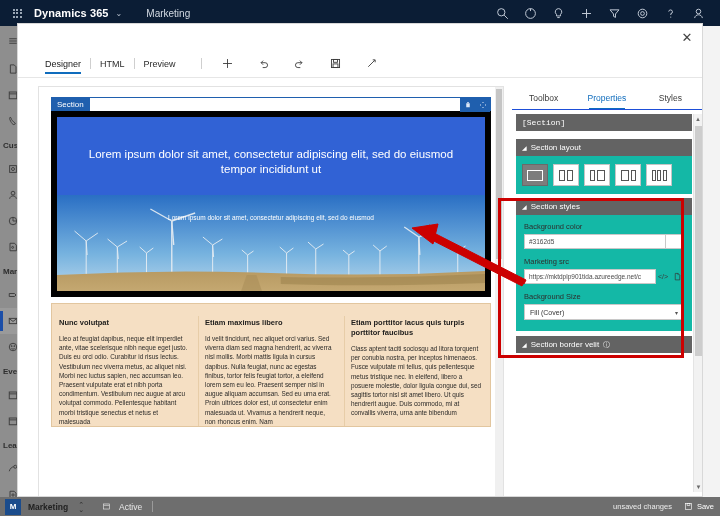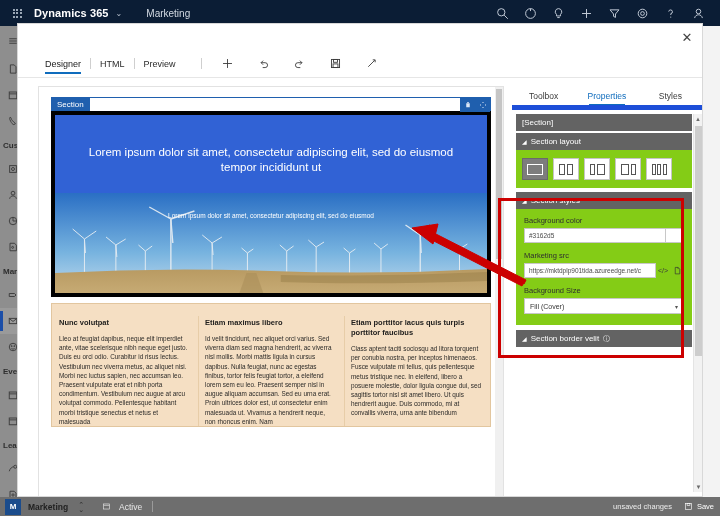--- a/index.html
+++ b/index.html
@@ -70,52 +70,52 @@
 
   .sec-tab { position:absolute; left:0; top:0; height:14px; background:#1f5fae; color:#fff;
              font-size:8px; display:flex; align-items:center; padding:0 6px; z-index:4; }
   .sec-bar { position:absolute; left:0; top:0; right:0; height:14px; background:#ffffff;
              border:1px solid #1f5fae; border-bottom:none; z-index:3; display:flex;
              align-items:center; justify-content:flex-end; }
   .sec-bar-btn { width:15px; height:14px; background:#1f5fae; display:flex; align-items:center; justify-content:center; }
   .sec-bar-btn svg { width:8px; height:8px; fill:#dce8f7; }
 
   .hero { position:relative; margin-top:14px; height:186px;
-          border:4px solid #000000; overflow:hidden; }
+          border:6px solid #000000; overflow:hidden; }
   .hero-top { height:92px; background:#2656a8; position:relative; }
   .hero-title { position:absolute; left:16px; right:16px; top:30px; text-align:center;
                 color:#ffffff; font-size:11.5px; line-height:15px; }
   .hero-sub { position:absolute; left:30px; right:30px; top:96px; text-align:center;
               color:#ffffff; font-size:6.5px; line-height:9px; z-index:3; }
   .hero-img { position:absolute; left:0; top:78px; width:100%; height:108px; }
 
   .cols { display:flex; margin-top:6px; background:#f5dfc3; border:1px solid #e2c69f; }
   .col { flex:1; padding:8px 7px 0 7px; position:relative;margin-top:6px; }
   .col + .col::before { content:""; position:absolute; left:0; top:6px; bottom:0; width:1px; background:#e7cda8; }
   .col h4 { font-size:7.5px; color:#22211f; line-height:10px; margin-bottom:6px; font-weight:bold; }
   .col p { font-size:6.4px; color:#2b2a28; line-height:9.2px; }
 
   
   .canvas-scroll { position:absolute; right:0; top:0; width:8px; height:410px; background:#f0f0f0; }
   .canvas-thumb { position:absolute; right:1px; top:2px; width:6px; height:170px; background:#c5c5c5; }
 
   
   .props { position:absolute; left:494px; top:62px; width:190px; height:410px; background:#ffffff; }
-  .props-tabs { display:flex; height:24px; border-bottom:5px solid #1d4ed8; }
+  .props-tabs { display:flex; height:24px; border-bottom:1px solid #1d4ed8; }
   .ptab { flex:1; display:flex; align-items:center; justify-content:center; font-size:8.5px;
           color:#3b3b3b; position:relative; }
   .ptab.active { color:#0f6cbd; }
   .ptab.active::after { content:""; position:absolute; left:14px; right:14px; bottom:0; height:1.5px; background:#0f6cbd; }
 
   .props-body { position:absolute; left:4px; top:28px; width:176px; height:378px; overflow:hidden; }
   .grp-head { background:#636363; color:#ffffff; font-size:8px; height:17px;
               display:flex; align-items:center; padding:0 6px; }
   .grp-head .caret { font-size:6px; margin-right:4px; }
   .grp-head .info { margin-left:4px; font-size:7px; opacity:.9; }
-  .grp-body { background:#84cc16; padding:7px 8px 9px 8px; }
+  .grp-body { background:#14b8a6; padding:7px 8px 9px 8px; }
   .fld-label { font-size:7.5px; color:#2e2e2e; margin-bottom:3px; }
   .fld { display:flex; margin-bottom:8px; }
   .txtinput { flex:1; height:15px; background:#ffffff; border:1px solid #c8c8c8;
               font-size:6.5px; color:#4a4a4a; display:flex; align-items:center; padding:0 4px;
               overflow:hidden; white-space:nowrap; }
   .swatch { width:18px; height:15px; border:1px solid #c8c8c8; border-left:none; background:#ededed; }
   .src-ico { width:14px; height:15px; display:flex; align-items:center; justify-content:center;
              font-size:7px; color:#3a3a3a; }
   .src-ico svg { width:9px; height:9px; }
   .selectbox { flex:1; height:16px; background:#ffffff; border:1px solid #c8c8c8; font-size:7px;
@@ -502,21 +502,21 @@
 
     <div class="props">
       <div class="props-tabs">
         <div class="ptab">Toolbox</div>
         <div class="ptab active">Properties</div>
         <div class="ptab">Styles</div>
       </div>
 
       <div class="props-body">
 
-        <div class="grp-head" style="margin-bottom:2px;">
+        <div class="grp-head" style="margin-bottom:8px;font-family:Liberation Mono, monospace;">
           <span>[Section]</span>
         </div>
 
         <div class="grp-head">
           <span class="caret">◢</span>
           <span>Section layout</span>
         </div>
         <div class="grp-body" style="padding:8px 6px;">
           <div style="display:flex; gap:5px;">
             <div style="width:26px;height:22px;background:#7d7d7d;border:1px solid #6a6a6a;display:flex;align-items:center;justify-content:center;">

